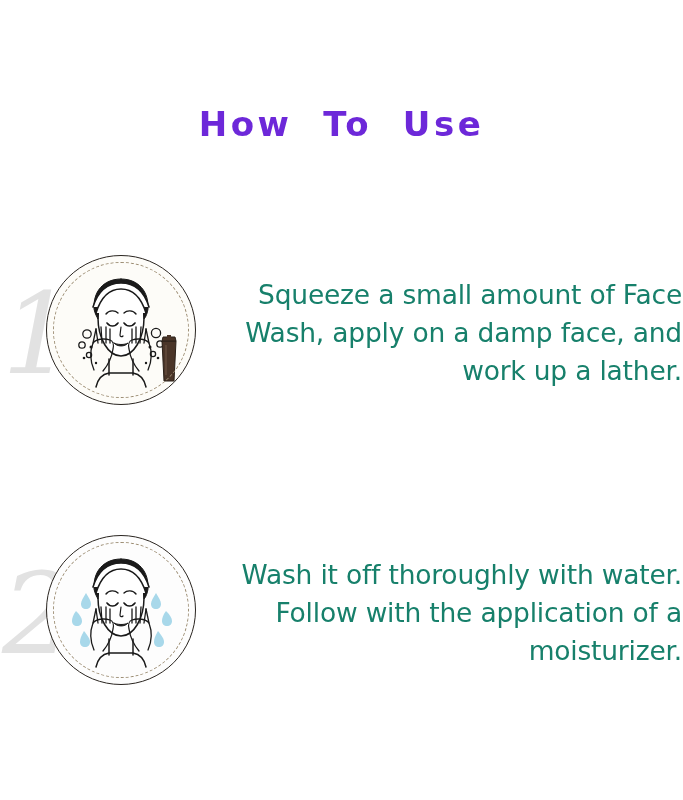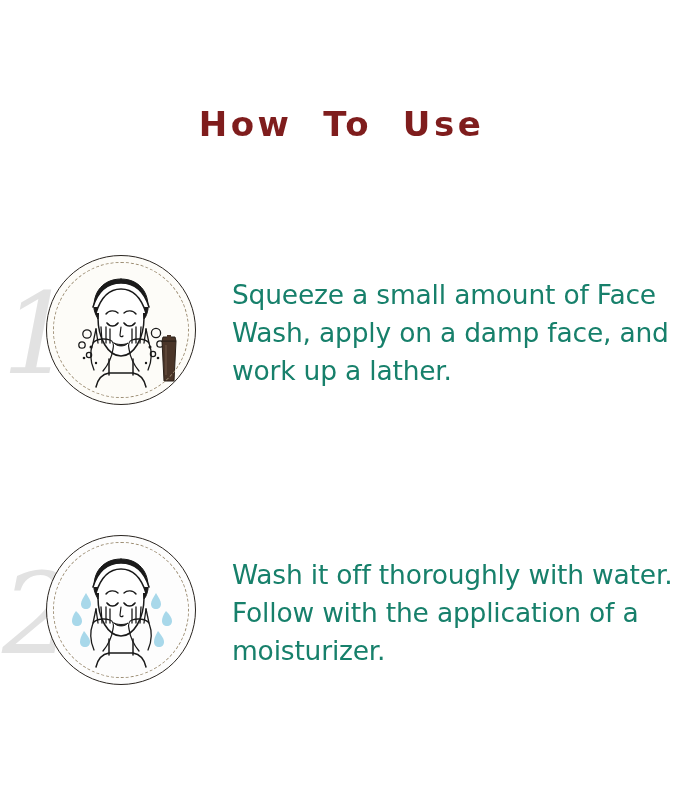--- a/index.html
+++ b/index.html
@@ -19,21 +19,21 @@
   
   .title {
     position: absolute;
     top: 104px;
     left: 0;
     width: 683px;
     text-align: center;
     font-family: "DejaVu Sans", sans-serif;
     font-size: 34px;
     font-weight: 700;
-    color: #7f1d1d;
+    color: #6d28d9;
     letter-spacing: 3.5px;
     white-space: pre;
   }
 
   
   .step {
     position: absolute;
     left: 0;
     width: 683px;
   }
@@ -102,20 +102,21 @@
     position: absolute;
     left: 232px;
     top: 26px;
     width: 450px;
     font-family: "DejaVu Sans", sans-serif;
     font-size: 26.5px;
     line-height: 38px;
     font-weight: 400;
     color: #17806b;
     letter-spacing: -0.2px;
+    text-align: right;
   }
 </style>
 </head>
 <body>
 
 <div class="page">
 
   <div class="title">How  To  Use</div>
 
   <div class="step step-1">

